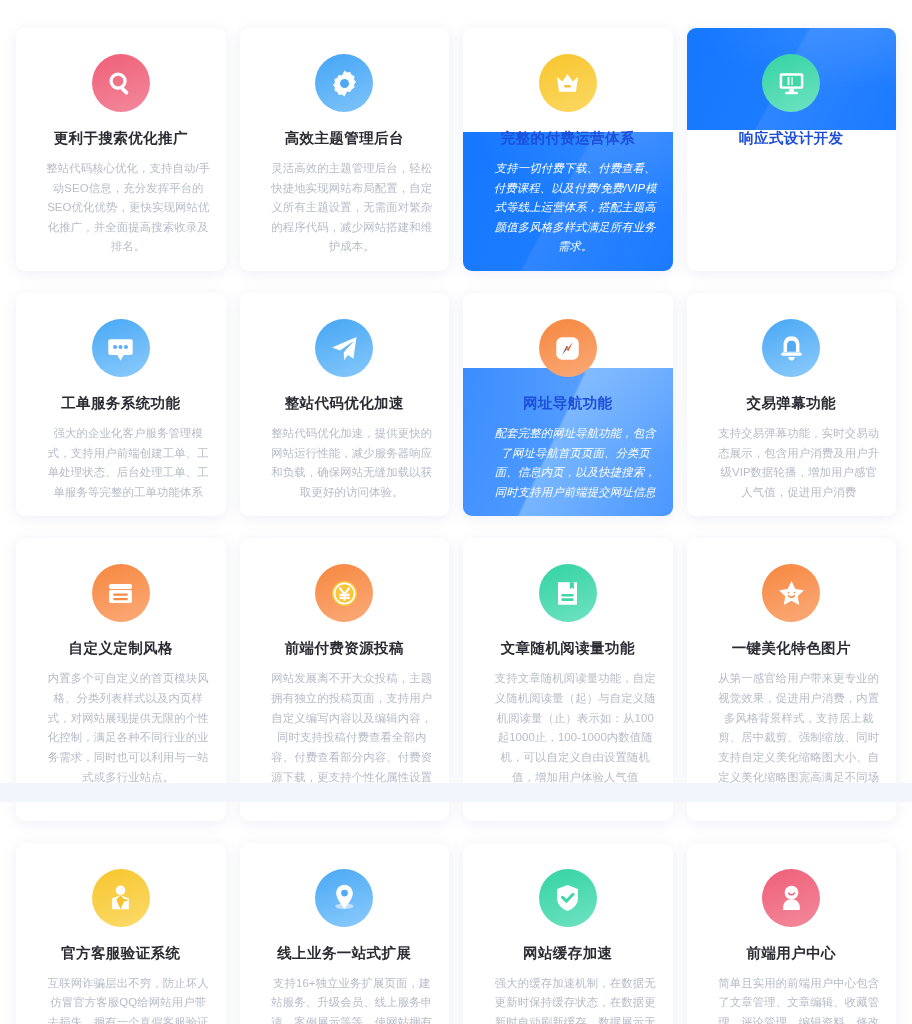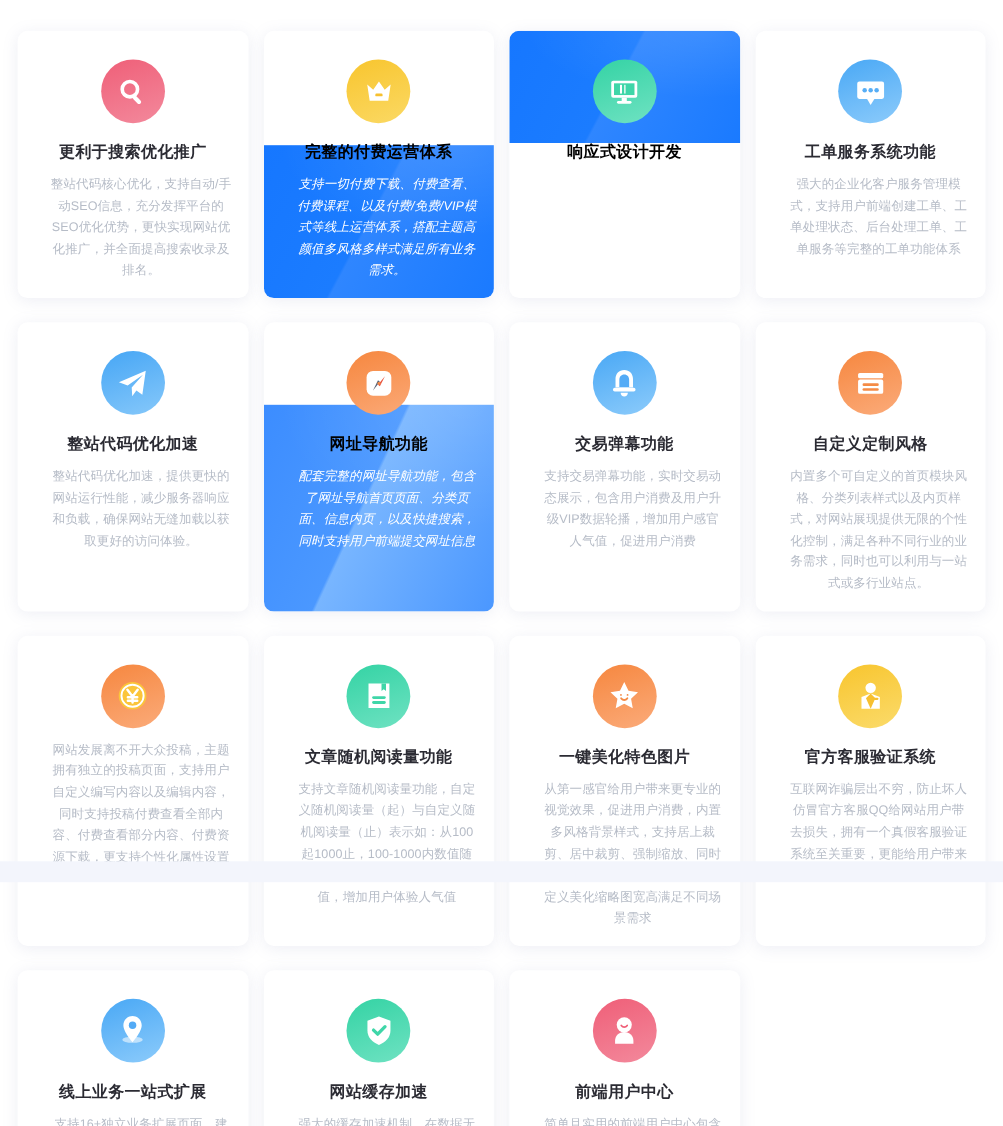--- a/index.html
+++ b/index.html
@@ -81,21 +81,21 @@
   }
   .card-desc {
     position: relative;
     z-index: 2;
     margin: 11px 15px 0 30px;
     font-size: 11.4px;
     line-height: 1.72;
     color: #b6bcc7;
     letter-spacing: .1px;
   }
-  .card.hovered .card-title { color: #000000; }
+  .card.hovered .card-title { color: #1d4ed8; }
   .card.hovered .card-desc  { color: #ffffff; font-style: italic; }
 
   .footer-band {
     position: absolute;
     left: 0; right: 0; bottom: 0;
     height: 19px;
     background: #f3f5fc;
   }
 </style>
 </head>
@@ -105,20 +105,30 @@
   <div class="grid">
       <div class="card">
         <div class="icon-wrap" style="background:linear-gradient(160deg,#ef5f78 0%,#f3899c 100%)">
           <svg viewBox="0 0 32 32">
             <circle cx="13.5" cy="13.5" r="7.2" fill="none" stroke="#fff" stroke-width="3.4"></circle>
             <rect x="18.2" y="18.8" width="9.4" height="3.9" rx="1.95" fill="#fff" transform="rotate(45 18.2 18.8)"></rect>
           </svg>
         </div>
         <div class="card-title">更利于搜索优化推广</div>
         <div class="card-desc">整站代码核心优化，支持自动/手动SEO信息，充分发挥平台的SEO优化优势，更快实现网站优化推广，并全面提高搜索收录及排名。</div>
+      </div>
+      <div class="card">
+        <div class="icon-wrap" style="background:linear-gradient(160deg,#45a5f5 0%,#7fc4fa 100%)">
+          <svg viewBox="0 0 32 32">
+            <path fill="#fff" d="M16 2.6l2.6 2.1 3.3-.6 1.5 3 3 1.5-.6 3.3 2.1 2.6-2.1 2.6.6 3.3-3 1.5-1.5 3-3.3-.6L16 29.4l-2.6-2.1-3.3.6-1.5-3-3-1.5.6-3.3L4.1 17.5 6.2 14.9l-.6-3.3 3-1.5 1.5-3 3.3.6z"></path>
+            <circle cx="16" cy="16" r="4.6" fill="#4da8f5"></circle>
+          </svg>
+        </div>
+        <div class="card-title">高效主题管理后台</div>
+        <div class="card-desc">灵活高效的主题管理后台，轻松快捷地实现网站布局配置，自定义所有主题设置，无需面对繁杂的程序代码，减少网站搭建和维护成本。</div>
       </div>
       <div class="card hovered">
         <div class="overlay from-bottom"></div>
         <div class="icon-wrap" style="background:linear-gradient(160deg,#f8c52e 0%,#fbd964 100%)">
           <svg viewBox="0 0 32 32">
             <path fill="#fff" d="M5 9l5.6 5L16 6.2 21.4 14 27 9l-2.3 15.4H7.3z"></path>
             <rect x="12.6" y="17.6" width="6.8" height="2.6" rx="1.1" fill="#f7c02f"></rect>
           </svg>
         </div>
         <div class="card-title">完整的付费运营体系</div>
@@ -199,20 +209,21 @@
         <div class="card-desc">内置多个可自定义的首页模块风格、分类列表样式以及内页样式，对网站展现提供无限的个性化控制，满足各种不同行业的业务需求，同时也可以利用与一站式或多行业站点。</div>
       </div>
       <div class="card tall">
         <div class="icon-wrap" style="background:linear-gradient(160deg,#f6873f 0%,#fbab7a 100%)">
           <svg viewBox="0 0 32 32">
             <circle cx="16" cy="16" r="13" fill="#fbc53a"></circle>
             <circle cx="16" cy="16" r="10.4" fill="none" stroke="#fff" stroke-width="1.8"></circle>
             <path fill="none" stroke="#fff" stroke-width="2.3" stroke-linecap="round" d="M11.2 10.4L16 16.6l4.8-6.2M11.6 17.4h8.8M11.6 20.6h8.8M16 16.6v5.8"></path>
           </svg>
         </div>
+        <div class="card-title">前端付费资源投稿</div>
         <div class="card-desc">网站发展离不开大众投稿，主题拥有独立的投稿页面，支持用户自定义编写内容以及编辑内容，同时支持投稿付费查看全部内容、付费查看部分内容、付费资源下载，更支持个性化属性设置</div>
       </div>
       <div class="card tall">
         <div class="icon-wrap" style="background:linear-gradient(160deg,#34d3a4 0%,#6fe2c2 100%)">
           <svg viewBox="0 0 32 32">
             <path fill="#fff" d="M6.2 4.4h19.6v23.2H6.2z"></path>
             <path fill="#3fd6a8" d="M18.4 4.4h4.2v7.2l-2.1-1.8-2.1 1.8z"></path>
             <rect x="9.6" y="16.4" width="12.8" height="2.7" rx="1.35" fill="#3fd6a8"></rect>
             <rect x="9.6" y="21" width="12.8" height="2.7" rx="1.35" fill="#3fd6a8"></rect>
           </svg>

